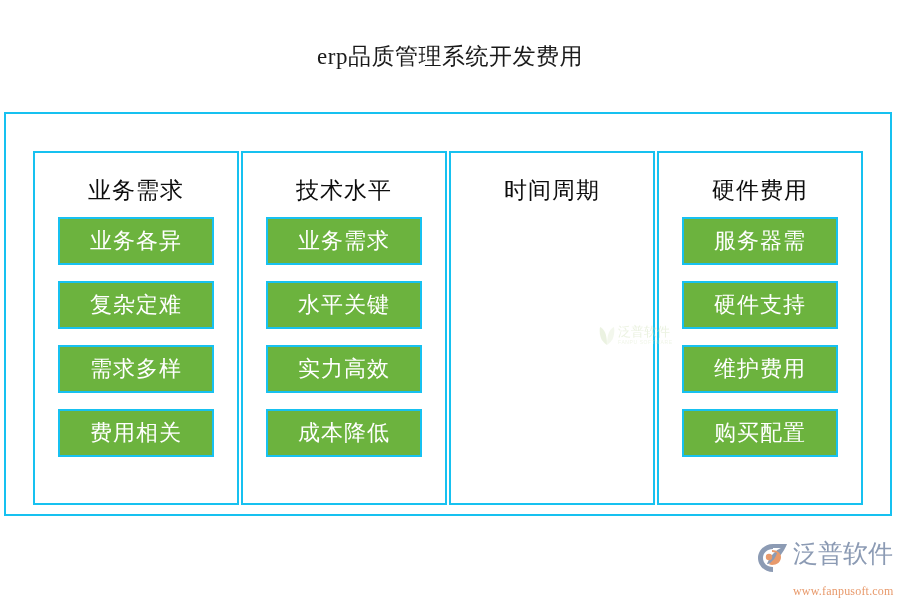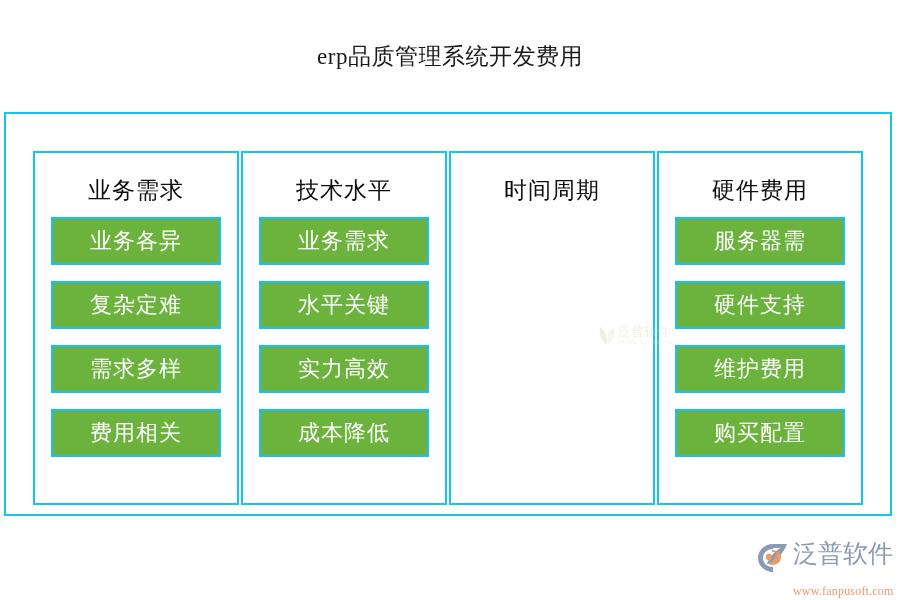--- a/index.html
+++ b/index.html
@@ -75,21 +75,21 @@
     align-items: center;
     justify-content: center;
     font-family: "Liberation Serif", "DejaVu Serif", serif;
   }
 
   .items {
     display: flex;
     flex-direction: column;
     gap: 16px;
     margin-top: 4px;
-    width: 170px;
+    width: 156px;
   }
 
   .item-box {
     height: 48px;
     background: #6cb33e;
     border: 2px solid #17c1f0;
     box-sizing: border-box;
     display: flex;
     align-items: center;
     justify-content: center;

